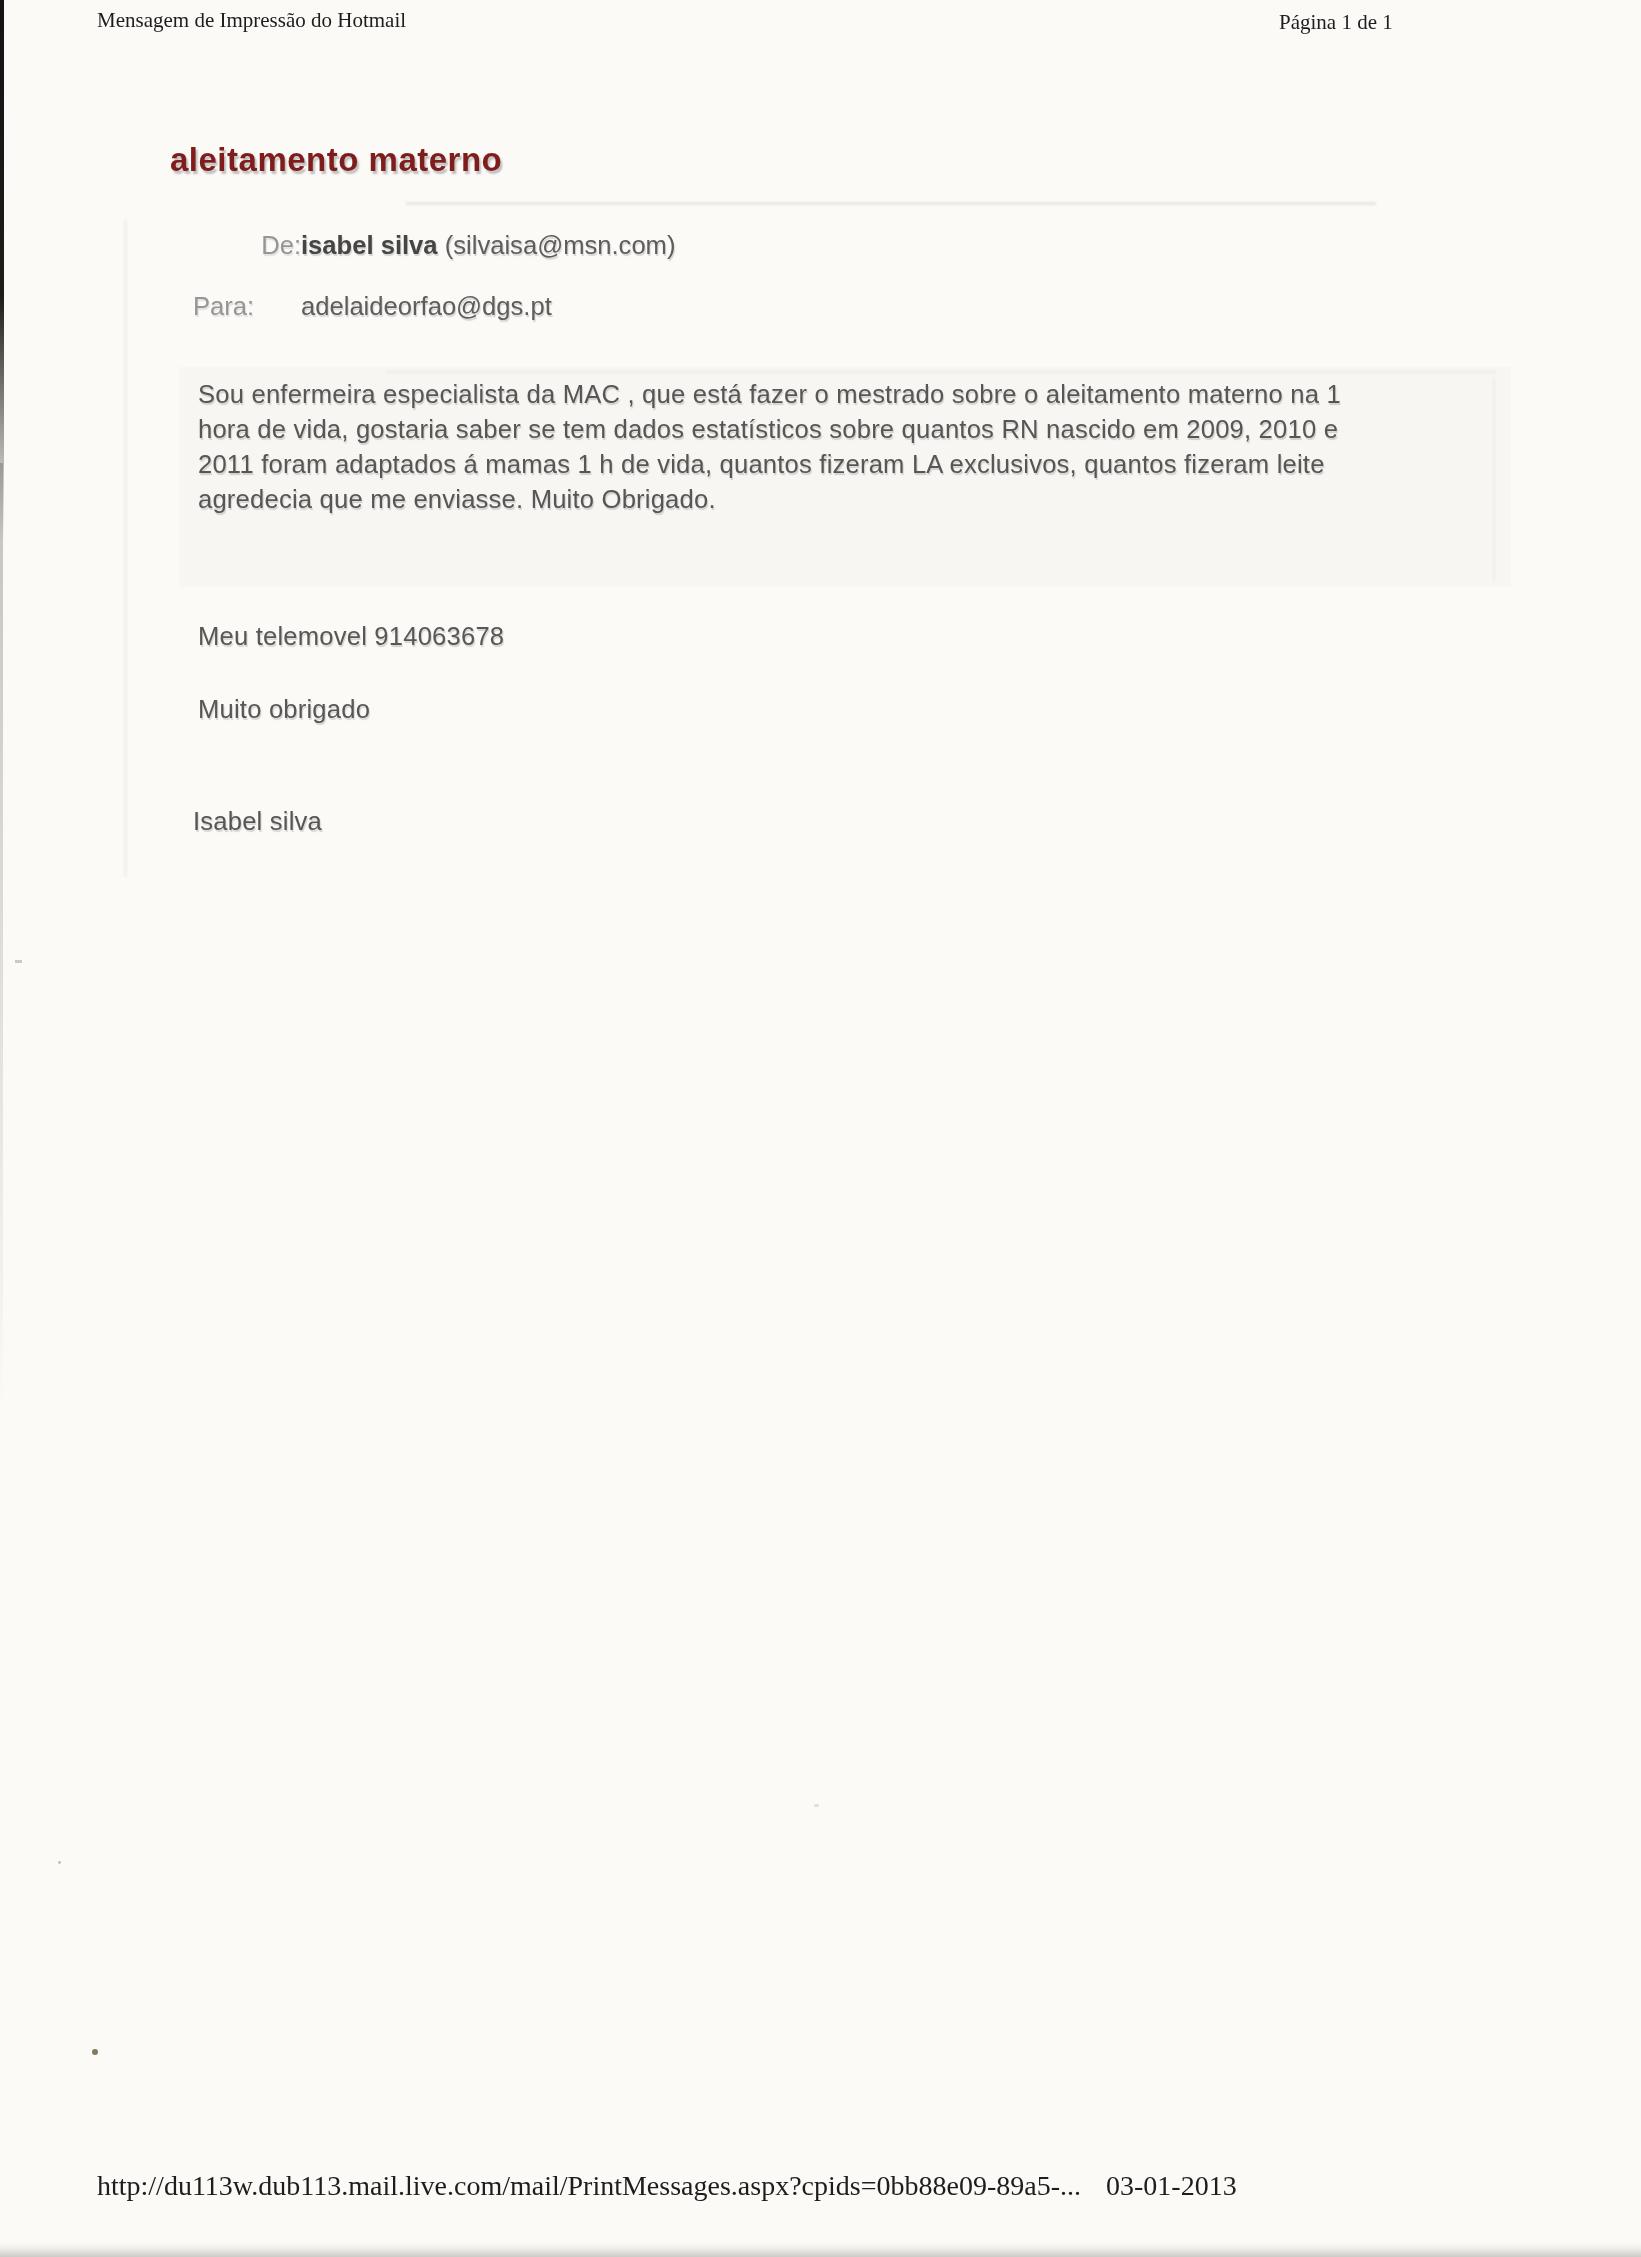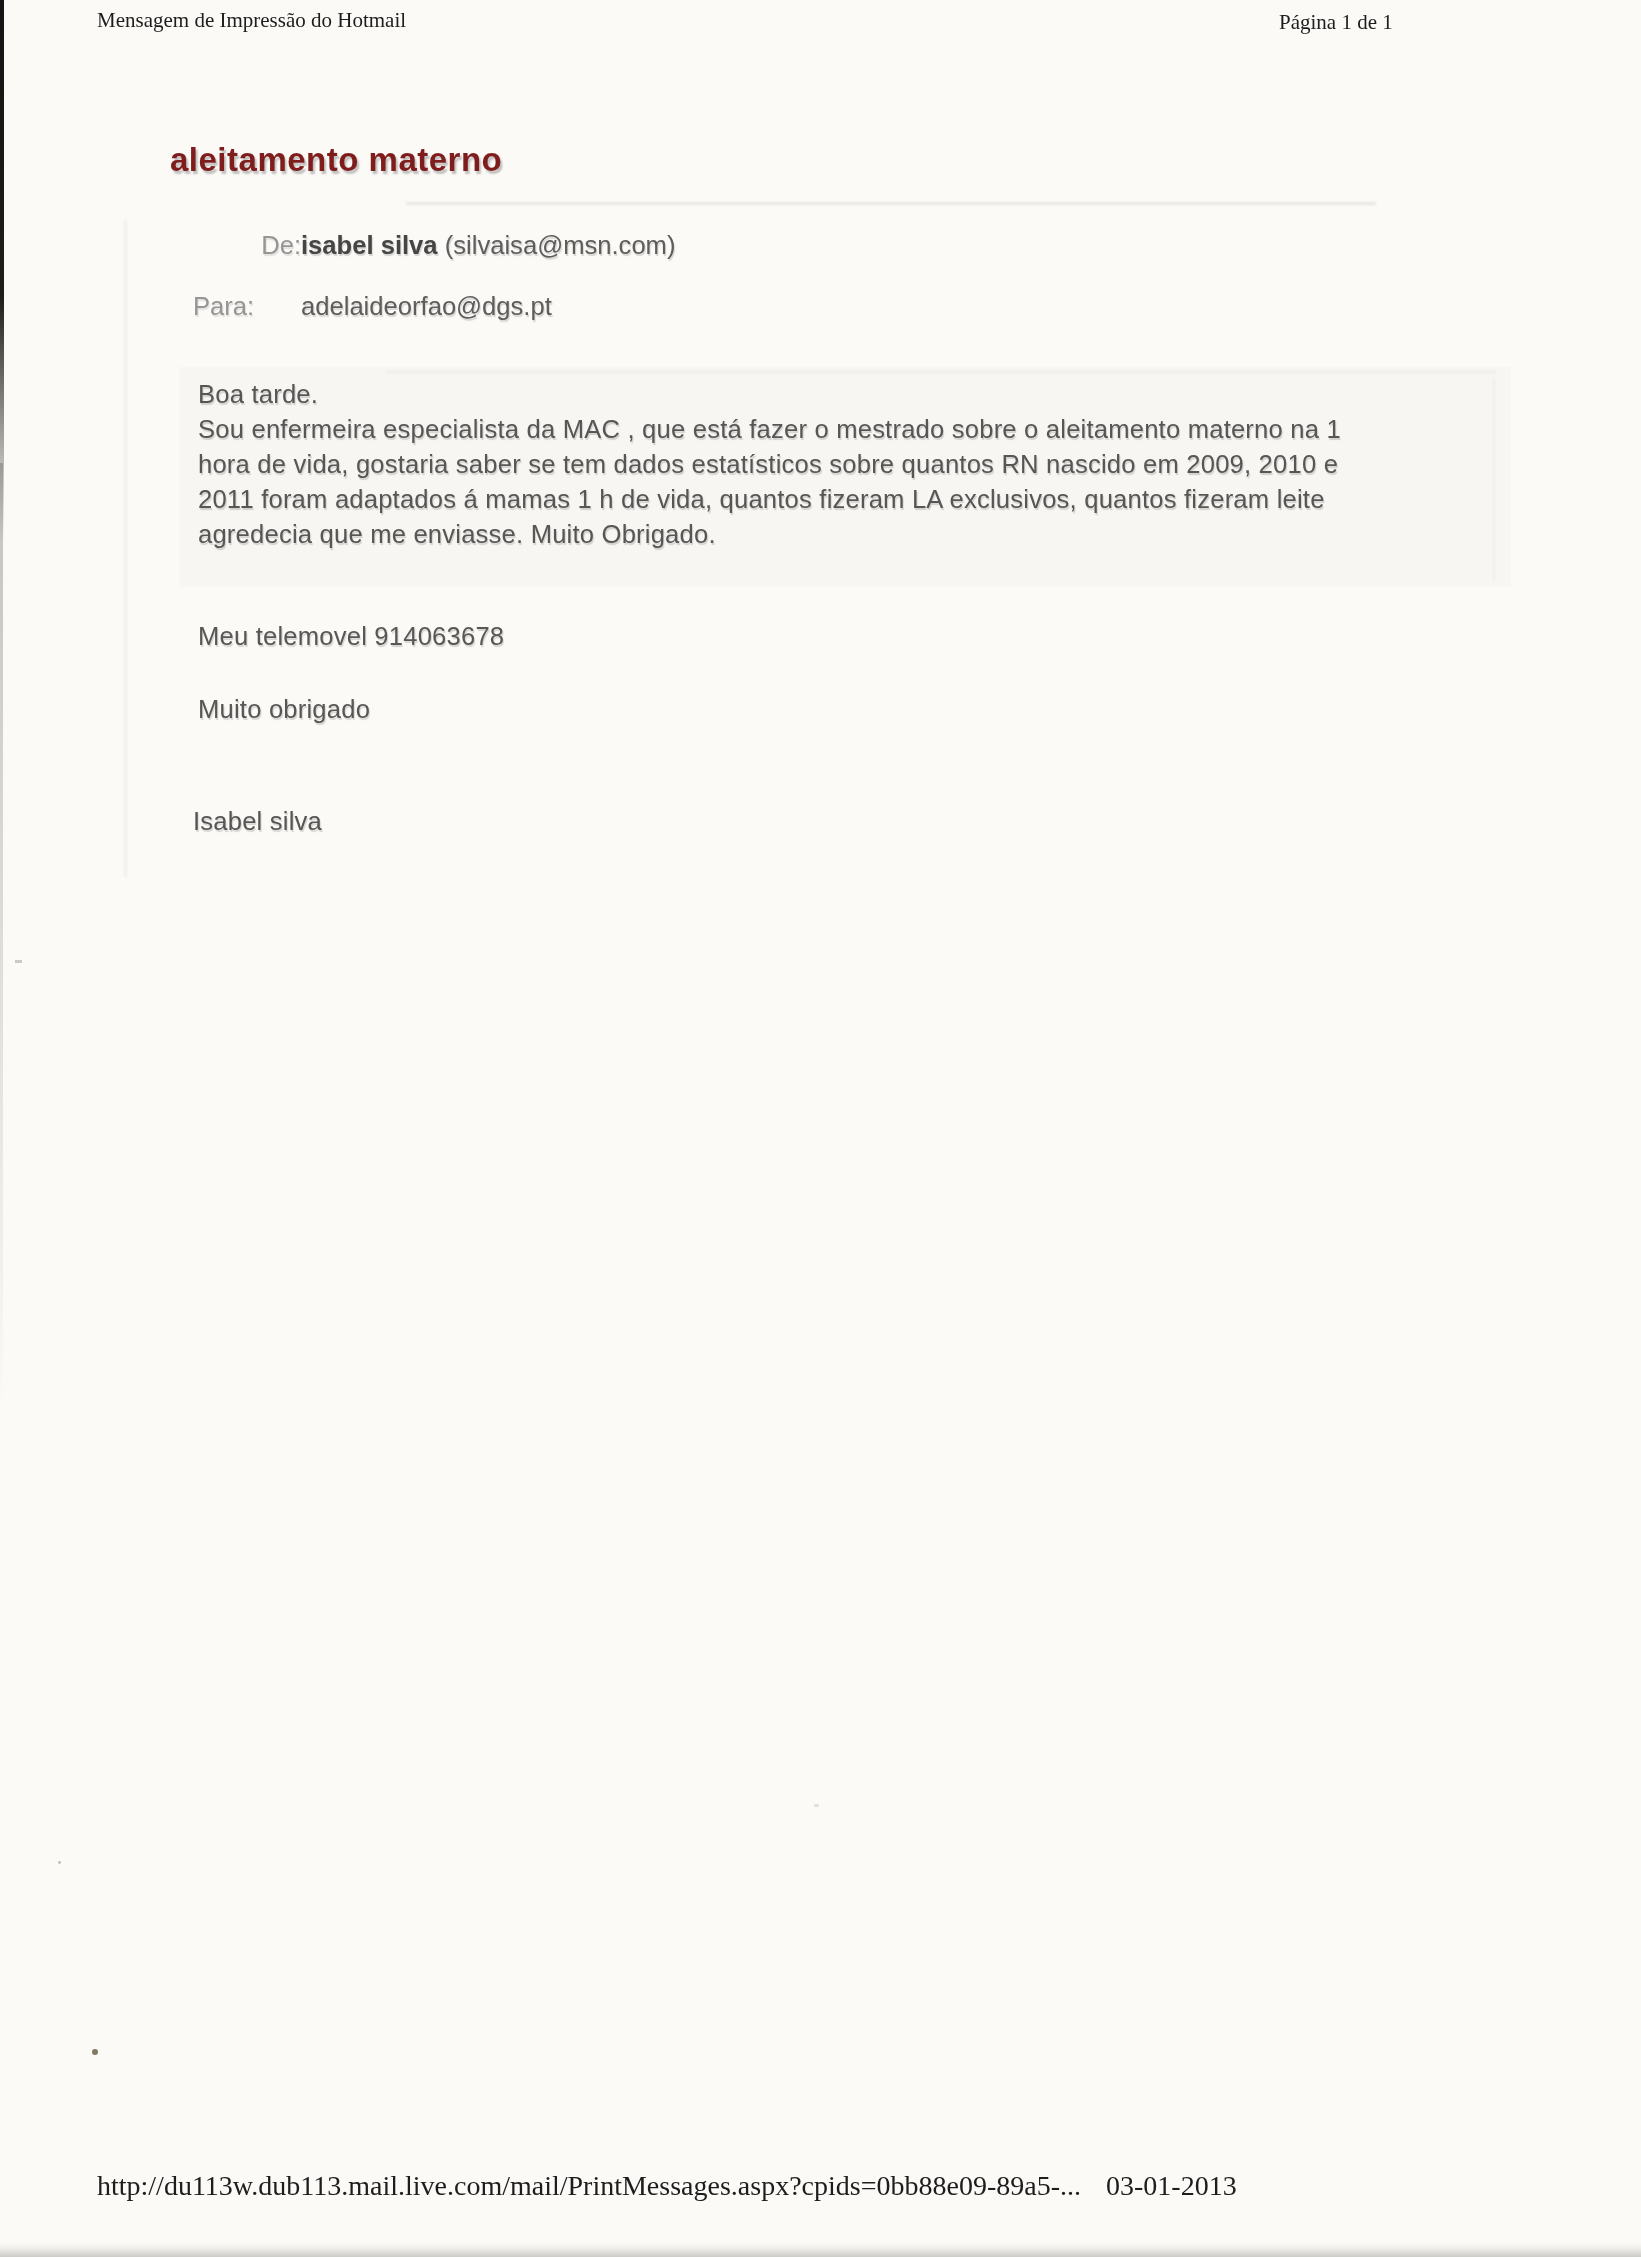--- a/index.html
+++ b/index.html
@@ -158,21 +158,20 @@
   <div id="hdr-from" class="hdr-row">
     <span class="lbl">De:</span><span class="val"><b>isabel silva</b><span> (silvaisa@msn.com)</span></span>
   </div>
 
 
   <div id="hdr-to" class="hdr-row">
     <span class="lbl">Para:</span><span class="val">adelaideorfao@dgs.pt</span>
   </div>
 
   <div id="email-body">
-      <div class="body-line">Boa tarde.</div>
       <div class="body-line">Sou enfermeira especialista da MAC , que está fazer o mestrado sobre o aleitamento materno na 1</div>
       <div class="body-line">hora de vida, gostaria saber se tem dados estatísticos sobre quantos RN nascido em 2009, 2010 e</div>
       <div class="body-line">2011 foram adaptados á mamas 1 h de vida, quantos fizeram LA exclusivos, quantos fizeram leite</div>
       <div class="body-line">agredecia que me enviasse. Muito Obrigado.</div>
     </div>
 
   <div id="phone-line" class="free-line scan-text">Meu telemovel 914063678</div>
 
   <div id="closing-line" class="free-line scan-text">Muito obrigado</div>
 

